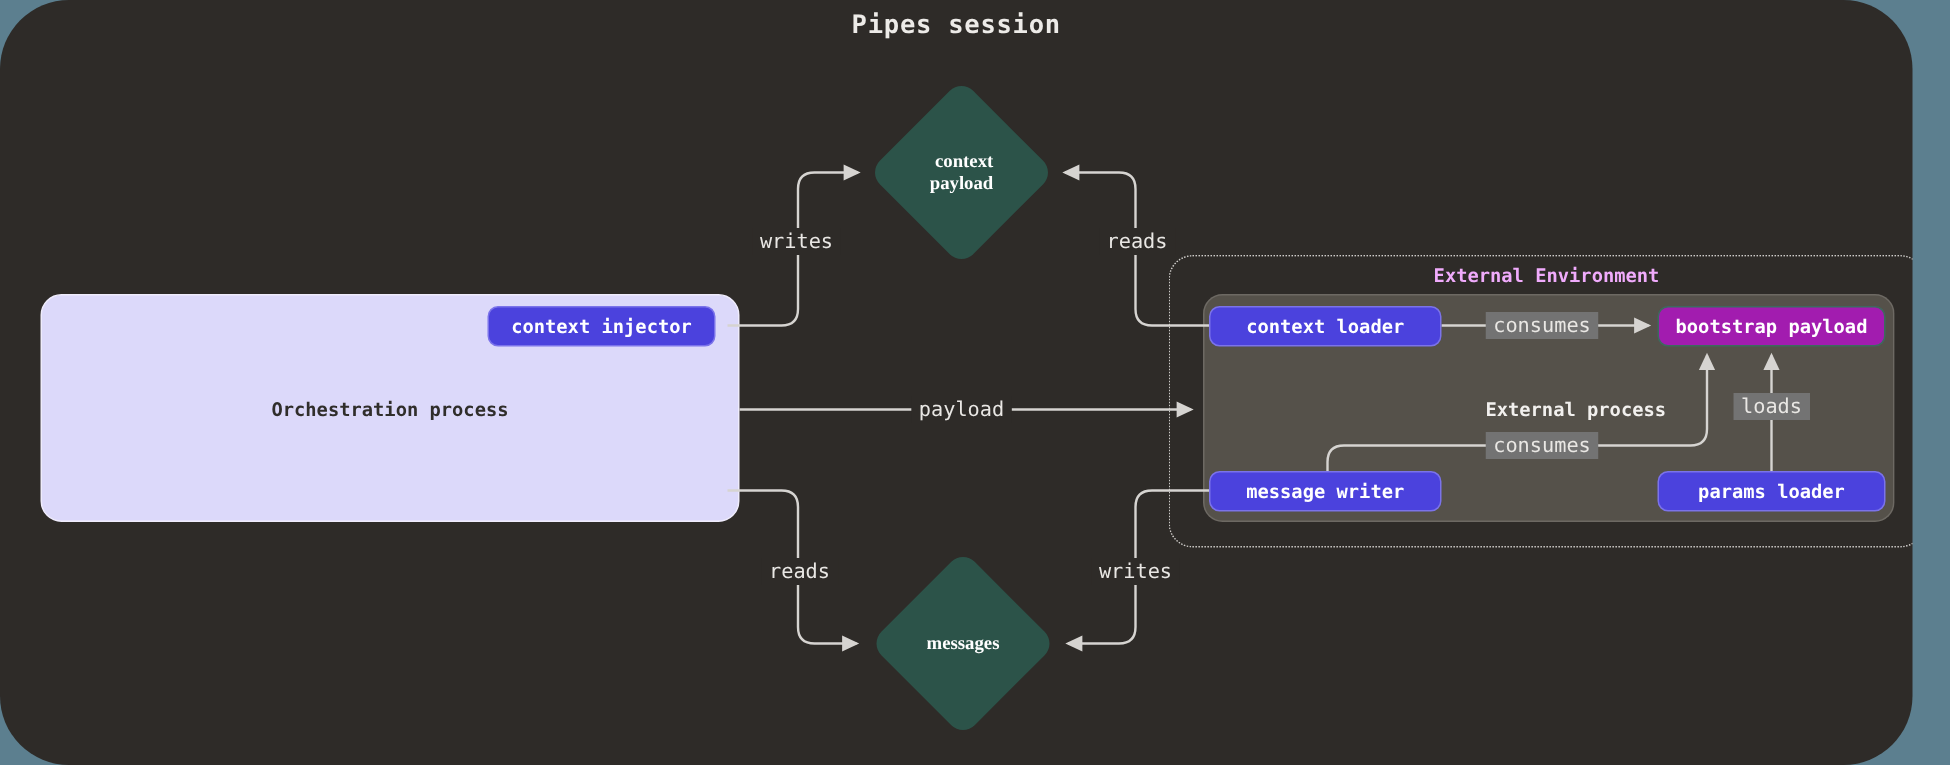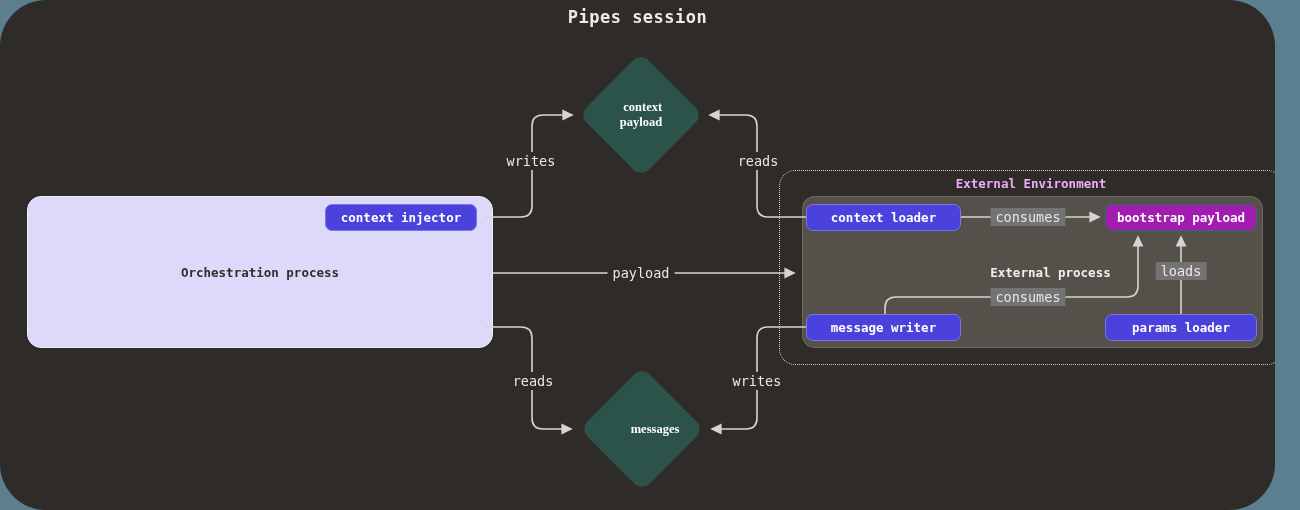--- a/index.html
+++ b/index.html
@@ -103,21 +103,21 @@
     transform: translate(-50%, -50%);
     text-align: right;
     color: #ffffff;
     font-size: 12.5px;
     font-weight: 700;
     line-height: 1.2;
     white-space: nowrap;
     font-family: Liberation Serif, serif;
   }
   .diamond-label-context-payload { left: 641px; top: 115px; }
-  .diamond-label-messages { left: 642px; top: 429px; margin-left: 13px; }
+  .diamond-label-messages { left: 642px; top: 429px; }
   .diamond-label span { display: block; }
   .edge-label {
     position: absolute;
     z-index: 3;
     transform: translate(-50%, -50%);
     color: #e9e7e4;
     font-size: 13.5px;
     font-weight: 500;
     padding: 1px 5px;
     white-space: nowrap;

